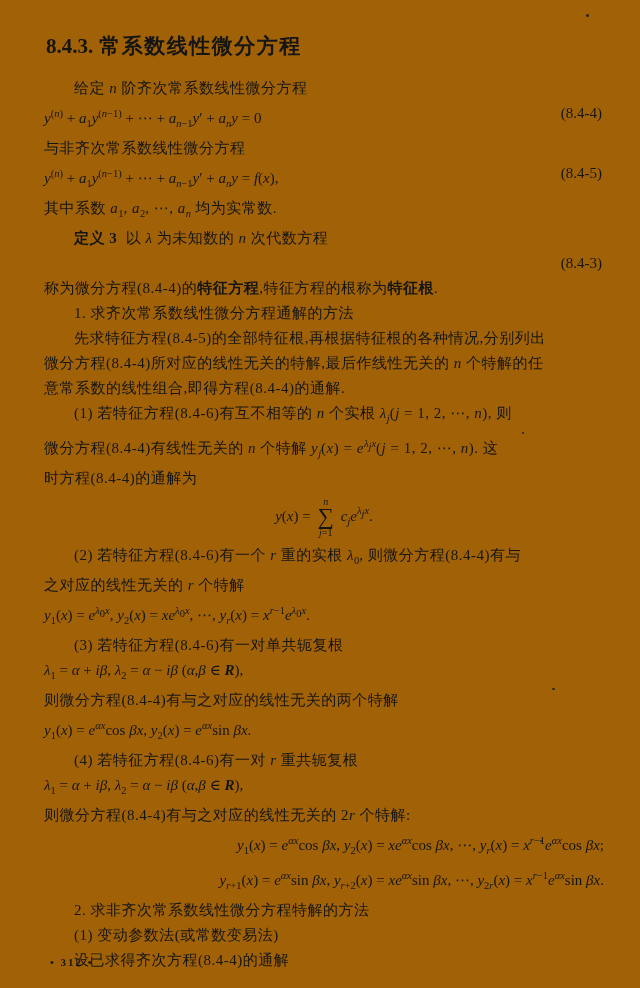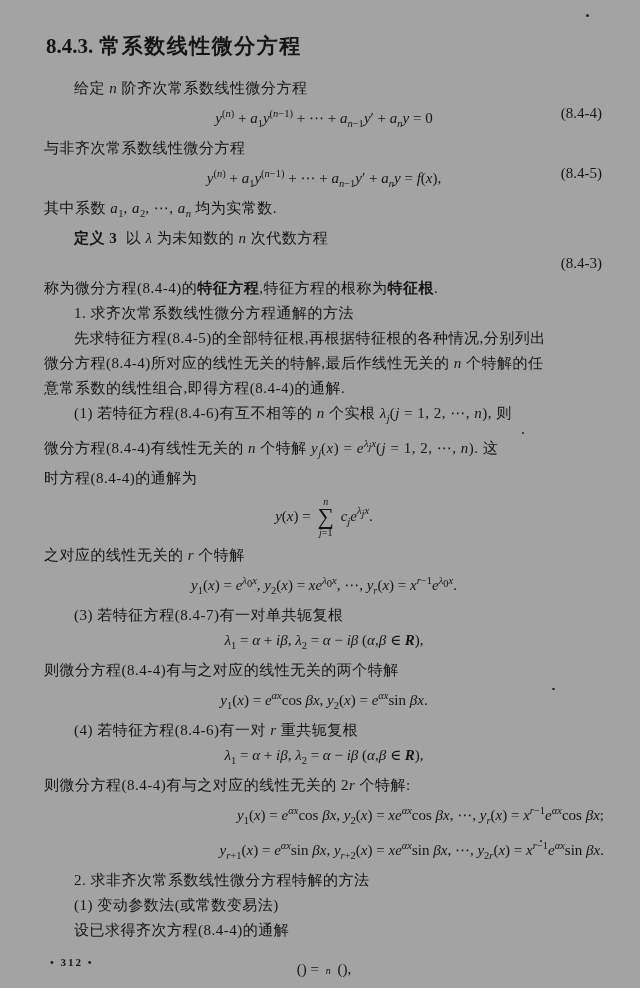--- a/index.html
+++ b/index.html
@@ -1,36 +1,36 @@
 <!DOCTYPE html>
 <html><head>
 <meta charset="utf-8">
 <style>
   html,body{margin:0;padding:0;background:#ffffff;}
   .page{
     position:relative;
     width:640px;height:988px;
     box-sizing:border-box;
-    background:#a3a3a3;
+    background:#a16207;
     color:#151515;
     font-family:"Liberation Serif","DejaVu Serif",serif;
     font-size:15px;
     padding:26px 36px 0 44px;
     overflow:hidden;
   }
   .title{
     font-size:21px;
     font-weight:bold;
     margin:6px 0 16px 2px;
     letter-spacing:1.5px;
   }
   .title .num{margin-right:6px;letter-spacing:0;}
   .line{position:relative;line-height:25px;min-height:25px;letter-spacing:0.5px;}
   .pi{text-indent:2em;}
-  .feq{text-align:center;letter-spacing:0;}
+  .feq{text-align:left;letter-spacing:0;}
   .feq .tag{
     position:absolute;right:2px;top:0;
     font-style:normal;letter-spacing:0;
   }
   .feq-wide{text-align:right;padding-left:26px;letter-spacing:0;}
   .fdisp{
     height:52px;
     display:flex;align-items:center;justify-content:center;
     letter-spacing:0;
   }
@@ -81,23 +81,24 @@
       <div class="line pi"><span>(1) 若特征方程(8.4-6)有互不相等的 <i>n</i> 个实根 <i>λ</i><sub><i>j</i></sub>(<i>j</i> = 1, 2, ⋯, <i>n</i>), 则</span></div>
       <div class="line p"><span>微分方程(8.4-4)有线性无关的 <i>n</i> 个特解 <i>y</i><sub><i>j</i></sub>(<i>x</i>) = <i>e</i><sup><i>λ</i><sub><i>j</i></sub><i>x</i></sup>(<i>j</i> = 1, 2, ⋯, <i>n</i>). 这</span></div>
       <div class="line p"><span>时方程(8.4-4)的通解为</span></div>
       <div class="line fdisp">
         <span><i>y</i>(<i>x</i>) = <span class="sum">
             <span class="lim"><i>n</i></span>
             <span class="sg">∑</span>
             <span class="lim"><i>j</i>=1</span>
           </span> <i>c</i><sub><i>j</i></sub><i>e</i><sup><i>λ</i><sub><i>j</i></sub><i>x</i></sup>.</span>
       </div>
+      <div class="line pi"><span>(2) 若特征方程(8.4-6)有一个 <i>r</i> 重的实根 <i>λ</i><sub>0</sub>, 则微分方程(8.4-4)有与</span></div>
       <div class="line p"><span>之对应的线性无关的 <i>r</i> 个特解</span></div>
       <div class="line feq"><span><i>y</i><sub>1</sub>(<i>x</i>) = <i>e</i><sup><i>λ</i><sub>0</sub><i>x</i></sup>, <i>y</i><sub>2</sub>(<i>x</i>) = <i>xe</i><sup><i>λ</i><sub>0</sub><i>x</i></sup>, ⋯, <i>y</i><sub><i>r</i></sub>(<i>x</i>) = <i>x</i><sup><i>r</i>−1</sup><i>e</i><sup><i>λ</i><sub>0</sub><i>x</i></sup>.</span></div>
-      <div class="line pi"><span>(3) 若特征方程(8.4-7)有一对单共轭复根</span></div>
+      <div class="line pi"><span>(3) 若特征方程(8.4-6)有一对单共轭复根</span></div>
       <div class="line feq"><span><i>λ</i><sub>1</sub> = <i>α</i> + <i>iβ</i>, <i>λ</i><sub>2</sub> = <i>α</i> − <i>iβ</i> (<i>α</i>,<i>β</i> ∈ <b><i>R</i></b>),</span></div>
       <div class="line p"><span>则微分方程(8.4-4)有与之对应的线性无关的两个特解</span></div>
       <div class="line feq"><span><i>y</i><sub>1</sub>(<i>x</i>) = <i>e</i><sup><i>αx</i></sup>cos <i>βx</i>, <i>y</i><sub>2</sub>(<i>x</i>) = <i>e</i><sup><i>αx</i></sup>sin <i>βx</i>.</span></div>
       <div class="line pi"><span>(4) 若特征方程(8.4-6)有一对 <i>r</i> 重共轭复根</span></div>
       <div class="line feq"><span><i>λ</i><sub>1</sub> = <i>α</i> + <i>iβ</i>, <i>λ</i><sub>2</sub> = <i>α</i> − <i>iβ</i> (<i>α</i>,<i>β</i> ∈ <b><i>R</i></b>),</span></div>
       <div class="line p"><span>则微分方程(8.4-4)有与之对应的线性无关的 2<i>r</i> 个特解:</span></div>
       <div class="line feq-wide"><span><i>y</i><sub>1</sub>(<i>x</i>) = <i>e</i><sup><i>αx</i></sup>cos <i>βx</i>, <i>y</i><sub>2</sub>(<i>x</i>) = <i>xe</i><sup><i>αx</i></sup>cos <i>βx</i>, ⋯, <i>y</i><sub><i>r</i></sub>(<i>x</i>) = <i>x</i><sup><i>r</i>−1</sup><i>e</i><sup><i>αx</i></sup>cos <i>βx</i>;</span></div>
       <div class="line feq-wide"><span><i>y</i><sub><i>r</i>+1</sub>(<i>x</i>) = <i>e</i><sup><i>αx</i></sup>sin <i>βx</i>, <i>y</i><sub><i>r</i>+2</sub>(<i>x</i>) = <i>xe</i><sup><i>αx</i></sup>sin <i>βx</i>, ⋯, <i>y</i><sub>2<i>r</i></sub>(<i>x</i>) = <i>x</i><sup><i>r</i>−1</sup><i>e</i><sup><i>αx</i></sup>sin <i>βx</i>.</span></div>
       <div class="line pi"><span>2. 求非齐次常系数线性微分方程特解的方法</span></div>
       <div class="line pi"><span>(1) 变动参数法(或常数变易法)</span></div>

